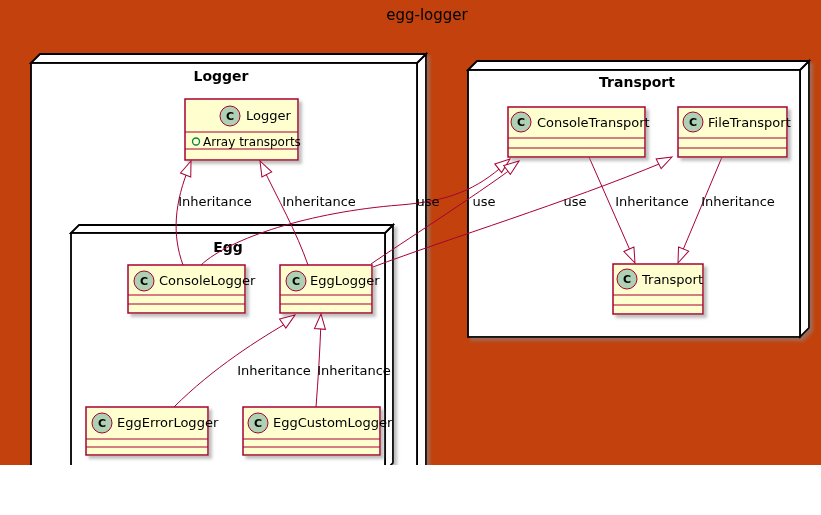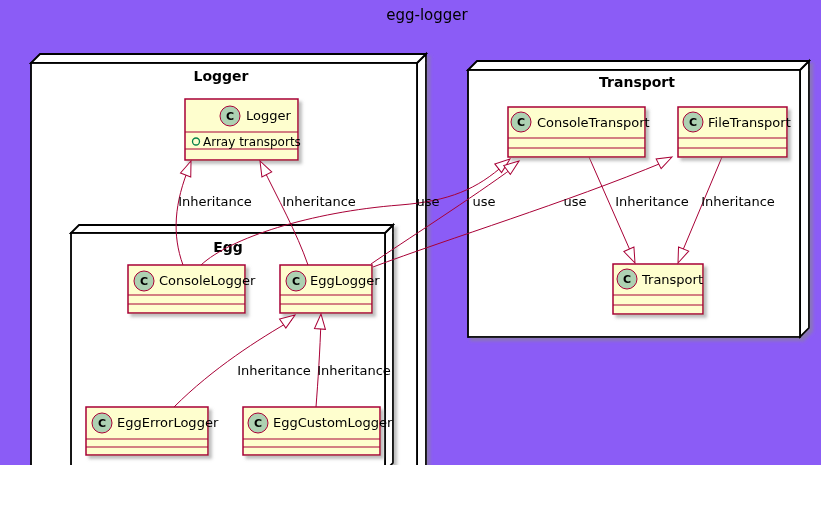--- a/index.html
+++ b/index.html
@@ -1,16 +1,16 @@
 <!DOCTYPE html>
 <html><head>
 <meta charset="utf-8">
 <style>
   html,body{margin:0;padding:0;background:#ffffff;}
-  .stage{position:relative;width:821px;height:465px;background:#8b5cf6;overflow:hidden;}
+  .stage{position:relative;width:821px;height:465px;background:#c2410c;overflow:hidden;}
   svg text{font-family:"DejaVu Sans", sans-serif;fill:#000000;}
   .ttl{font-size:15px;}
   .pkg-name{font-size:14px;font-weight:bold;}
   .cls-name{font-size:13px;}
   .rel-label{font-size:13px;}
   .fld{font-size:12px;}
   .cletter{font-size:11px;font-weight:bold;}
   .pkg-face{fill:#ffffff;stroke:#000000;stroke-width:1.8;}
   .pkg-side{fill:#ffffff;stroke:#000000;stroke-width:1.8;stroke-linejoin:miter;}
   .cls-rect{fill:#FEFECE;stroke:#A80036;stroke-width:1.5;}

